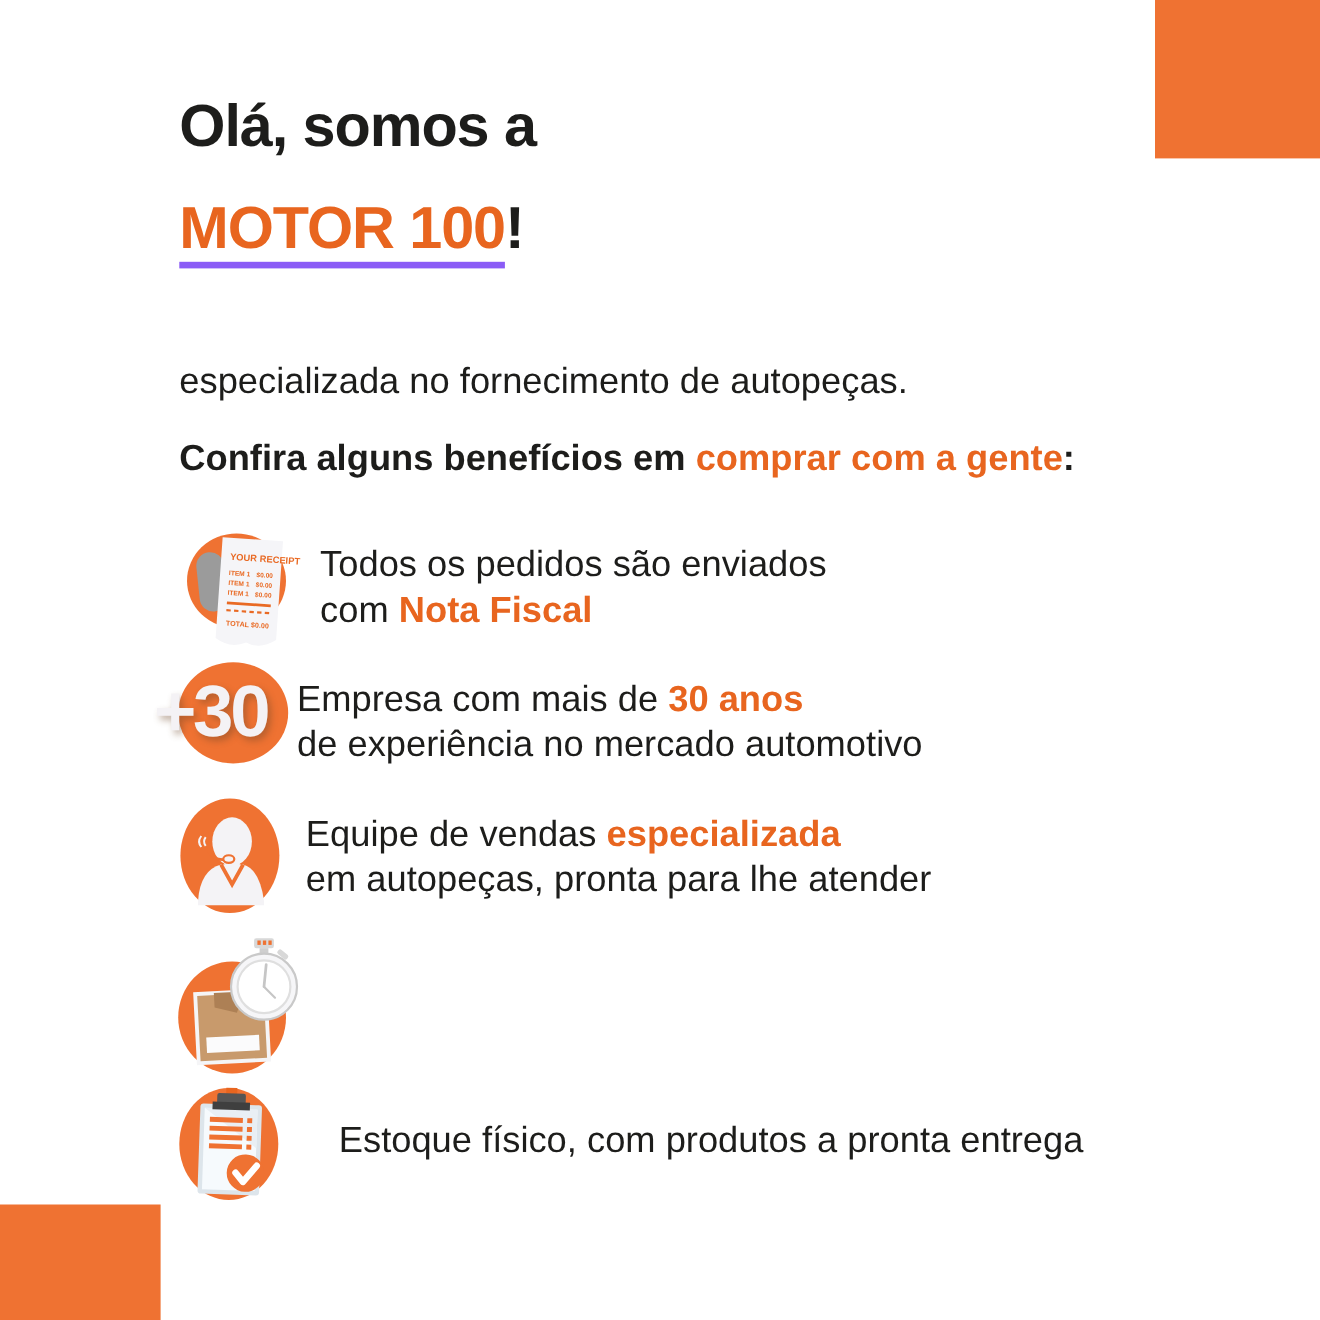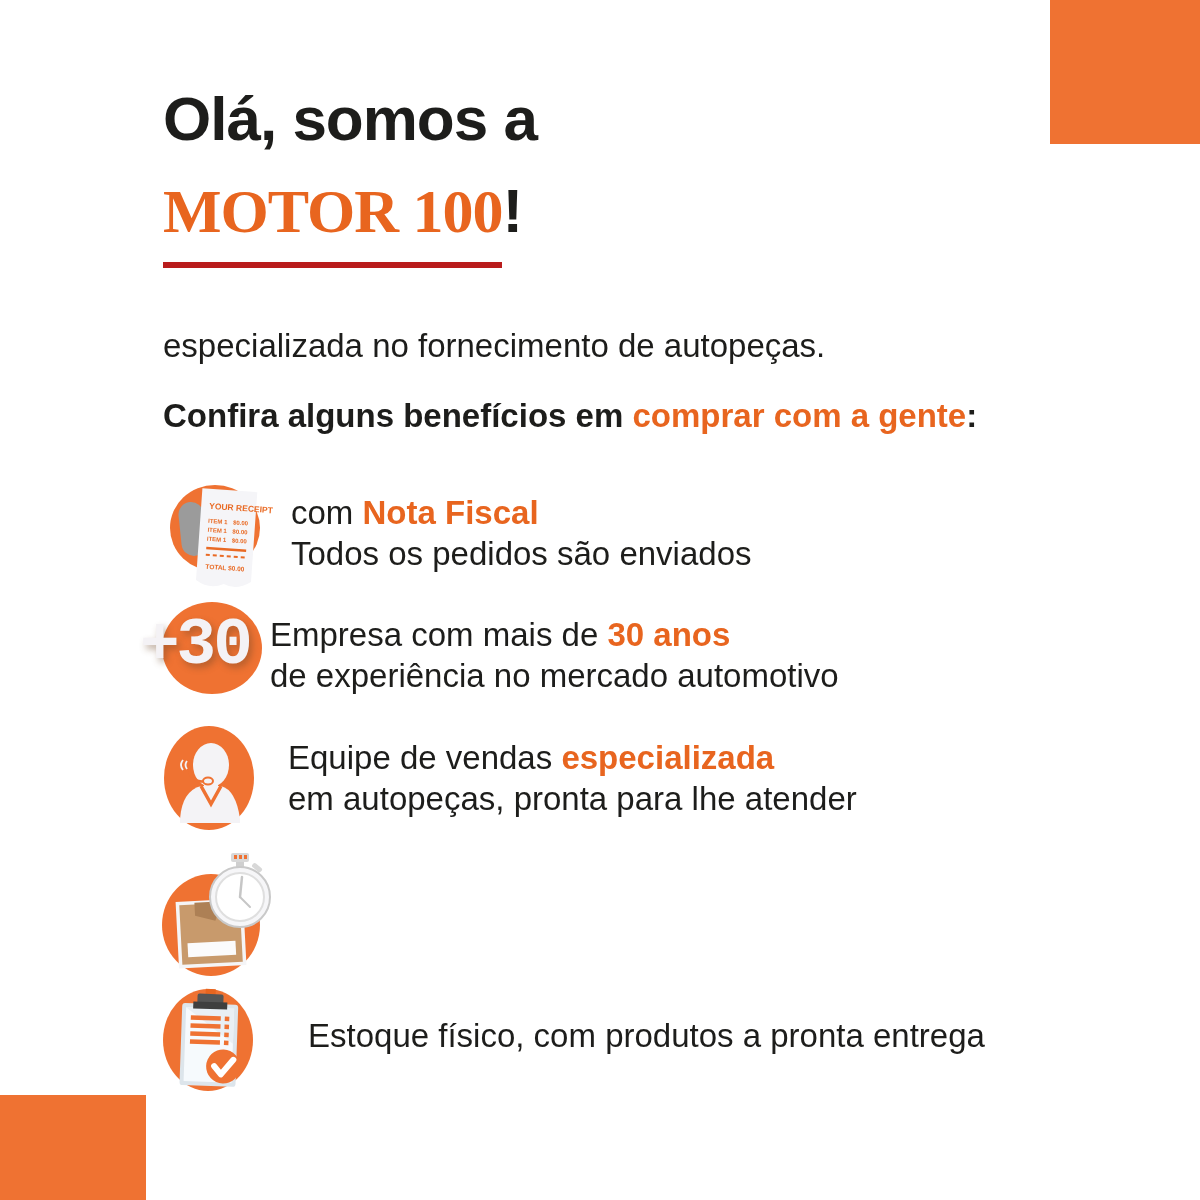--- a/index.html
+++ b/index.html
@@ -4,50 +4,50 @@
 <style>
   html,body{margin:0;padding:0;background:#ffffff;}
   .canvas{
     position:relative;width:1200px;height:1200px;background:#ffffff;overflow:hidden;
     font-family:"Liberation Sans","DejaVu Sans",sans-serif;color:#1d1d1b;
   }
   .corner{position:absolute;background:#EF7232;}
   .corner-tr{right:0;top:0;width:150px;height:144px;}
   .corner-bl{left:0;bottom:0;width:146px;height:105px;}
 
-  .title-l1,.title-l2{position:absolute;left:163px;margin:0;font-size:62px;font-weight:700;
+  .title-l1,.title-l2{position:absolute;left:163px;margin:0;font-size:54px;font-weight:700;
     letter-spacing:-1px;color:#1d1d1b;line-height:1;}
   .title-l1{top:88px;}
   .title-l2{top:180px;}
-  .brand{color:#E8651F;display:inline-block;padding-bottom:20px;border-bottom:6px solid #b91c1c;font-family:Liberation Serif, serif;}
+  .brand{color:#E8651F;display:inline-block;padding-bottom:4px;border-bottom:6px solid #8b5cf6;}
   .bang{color:#1d1d1b;}
 
   .intro{position:absolute;left:163px;top:281px;margin:0;font-size:33px;line-height:43px;font-weight:300;}
   .lead{position:absolute;left:163px;top:394px;margin:0;font-size:33px;line-height:43px;font-weight:700;}
   .acc{color:#E8651F;}
   .accb{color:#E8651F;font-weight:700;}
 
   .benefit{position:absolute;display:flex;align-items:flex-start;}
   .btext{font-size:33px;line-height:41px;font-weight:300;color:#1d1d1b;}
 
   .b1{top:478px;left:163px;}
   .b1 .btext{margin-left:16px;padding-top:14px;}
   .b2{top:598px;left:140px;}
   .b2 .btext{margin-left:8px;padding-top:16px;}
   .b3{top:725px;left:163px;}
-  .b3 .btext{margin-left:33px;padding-top:12px;}
+  .b3 .btext{margin-left:23px;padding-top:12px;}
   .b4{top:845px;left:156px;}
   .b4 .btext{margin-left:0px;padding-top:24px;}
   .b5{top:985px;left:162px;gap:37px;}
   .b5 .btext{margin-left:13px;padding-top:30px;}
 
   .plus30{position:relative;width:122px;height:100px;}
   .plus30 .disc{position:absolute;left:22px;top:4px;width:100px;height:92px;background:#EF7232;border-radius:50%;}
   .plus30 .num{position:absolute;left:0;top:10px;font-size:66px;font-weight:800;color:#F4F2F5;
-    letter-spacing:-3px;text-shadow:3px 4px 7px rgba(110,70,40,0.45);font-family:Liberation Mono, monospace;}
+    letter-spacing:-3px;text-shadow:3px 4px 7px rgba(110,70,40,0.45);}
   svg{display:block;}
 </style>
 </head>
 <body>
 
 <div class="canvas">
 
   <div class="corner corner-tr"></div>
   <div class="corner corner-bl"></div>
 
@@ -72,22 +72,22 @@
           <text x="84" y="55" font-size="6" font-weight="bold" fill="#E96A24" text-anchor="end">$0.00</text>
           <text x="44" y="64" font-size="6" font-weight="bold" fill="#E96A24">ITEM 1</text>
           <text x="84" y="64" font-size="6" font-weight="bold" fill="#E96A24" text-anchor="end">$0.00</text>
           <rect x="44" y="70" width="40" height="2.5" fill="#E96A24"></rect>
           <line x1="44" y1="78" x2="84" y2="78" stroke="#E96A24" stroke-width="2" stroke-dasharray="4 3"></line>
           <text x="64" y="92" font-size="6.5" font-weight="bold" fill="#E96A24" text-anchor="middle">TOTAL $0.00</text>
         </g>
       </svg>
     </span>
     <div class="btext">
+      <div><span>Todos os pedidos são enviados</span><span class="accb"></span><span></span></div>
       <div><span>com </span><span class="accb">Nota Fiscal</span><span></span></div>
-      <div><span>Todos os pedidos são enviados</span><span class="accb"></span><span></span></div>
     </div>
   </div>
 
   <div class="benefit b2">
     <span class="plus30">
       <span class="disc"></span>
       <span class="num">+30</span>
     </span>
     <div class="btext">
       <div><span>Empresa com mais de </span><span class="accb">30 anos</span><span></span></div>

